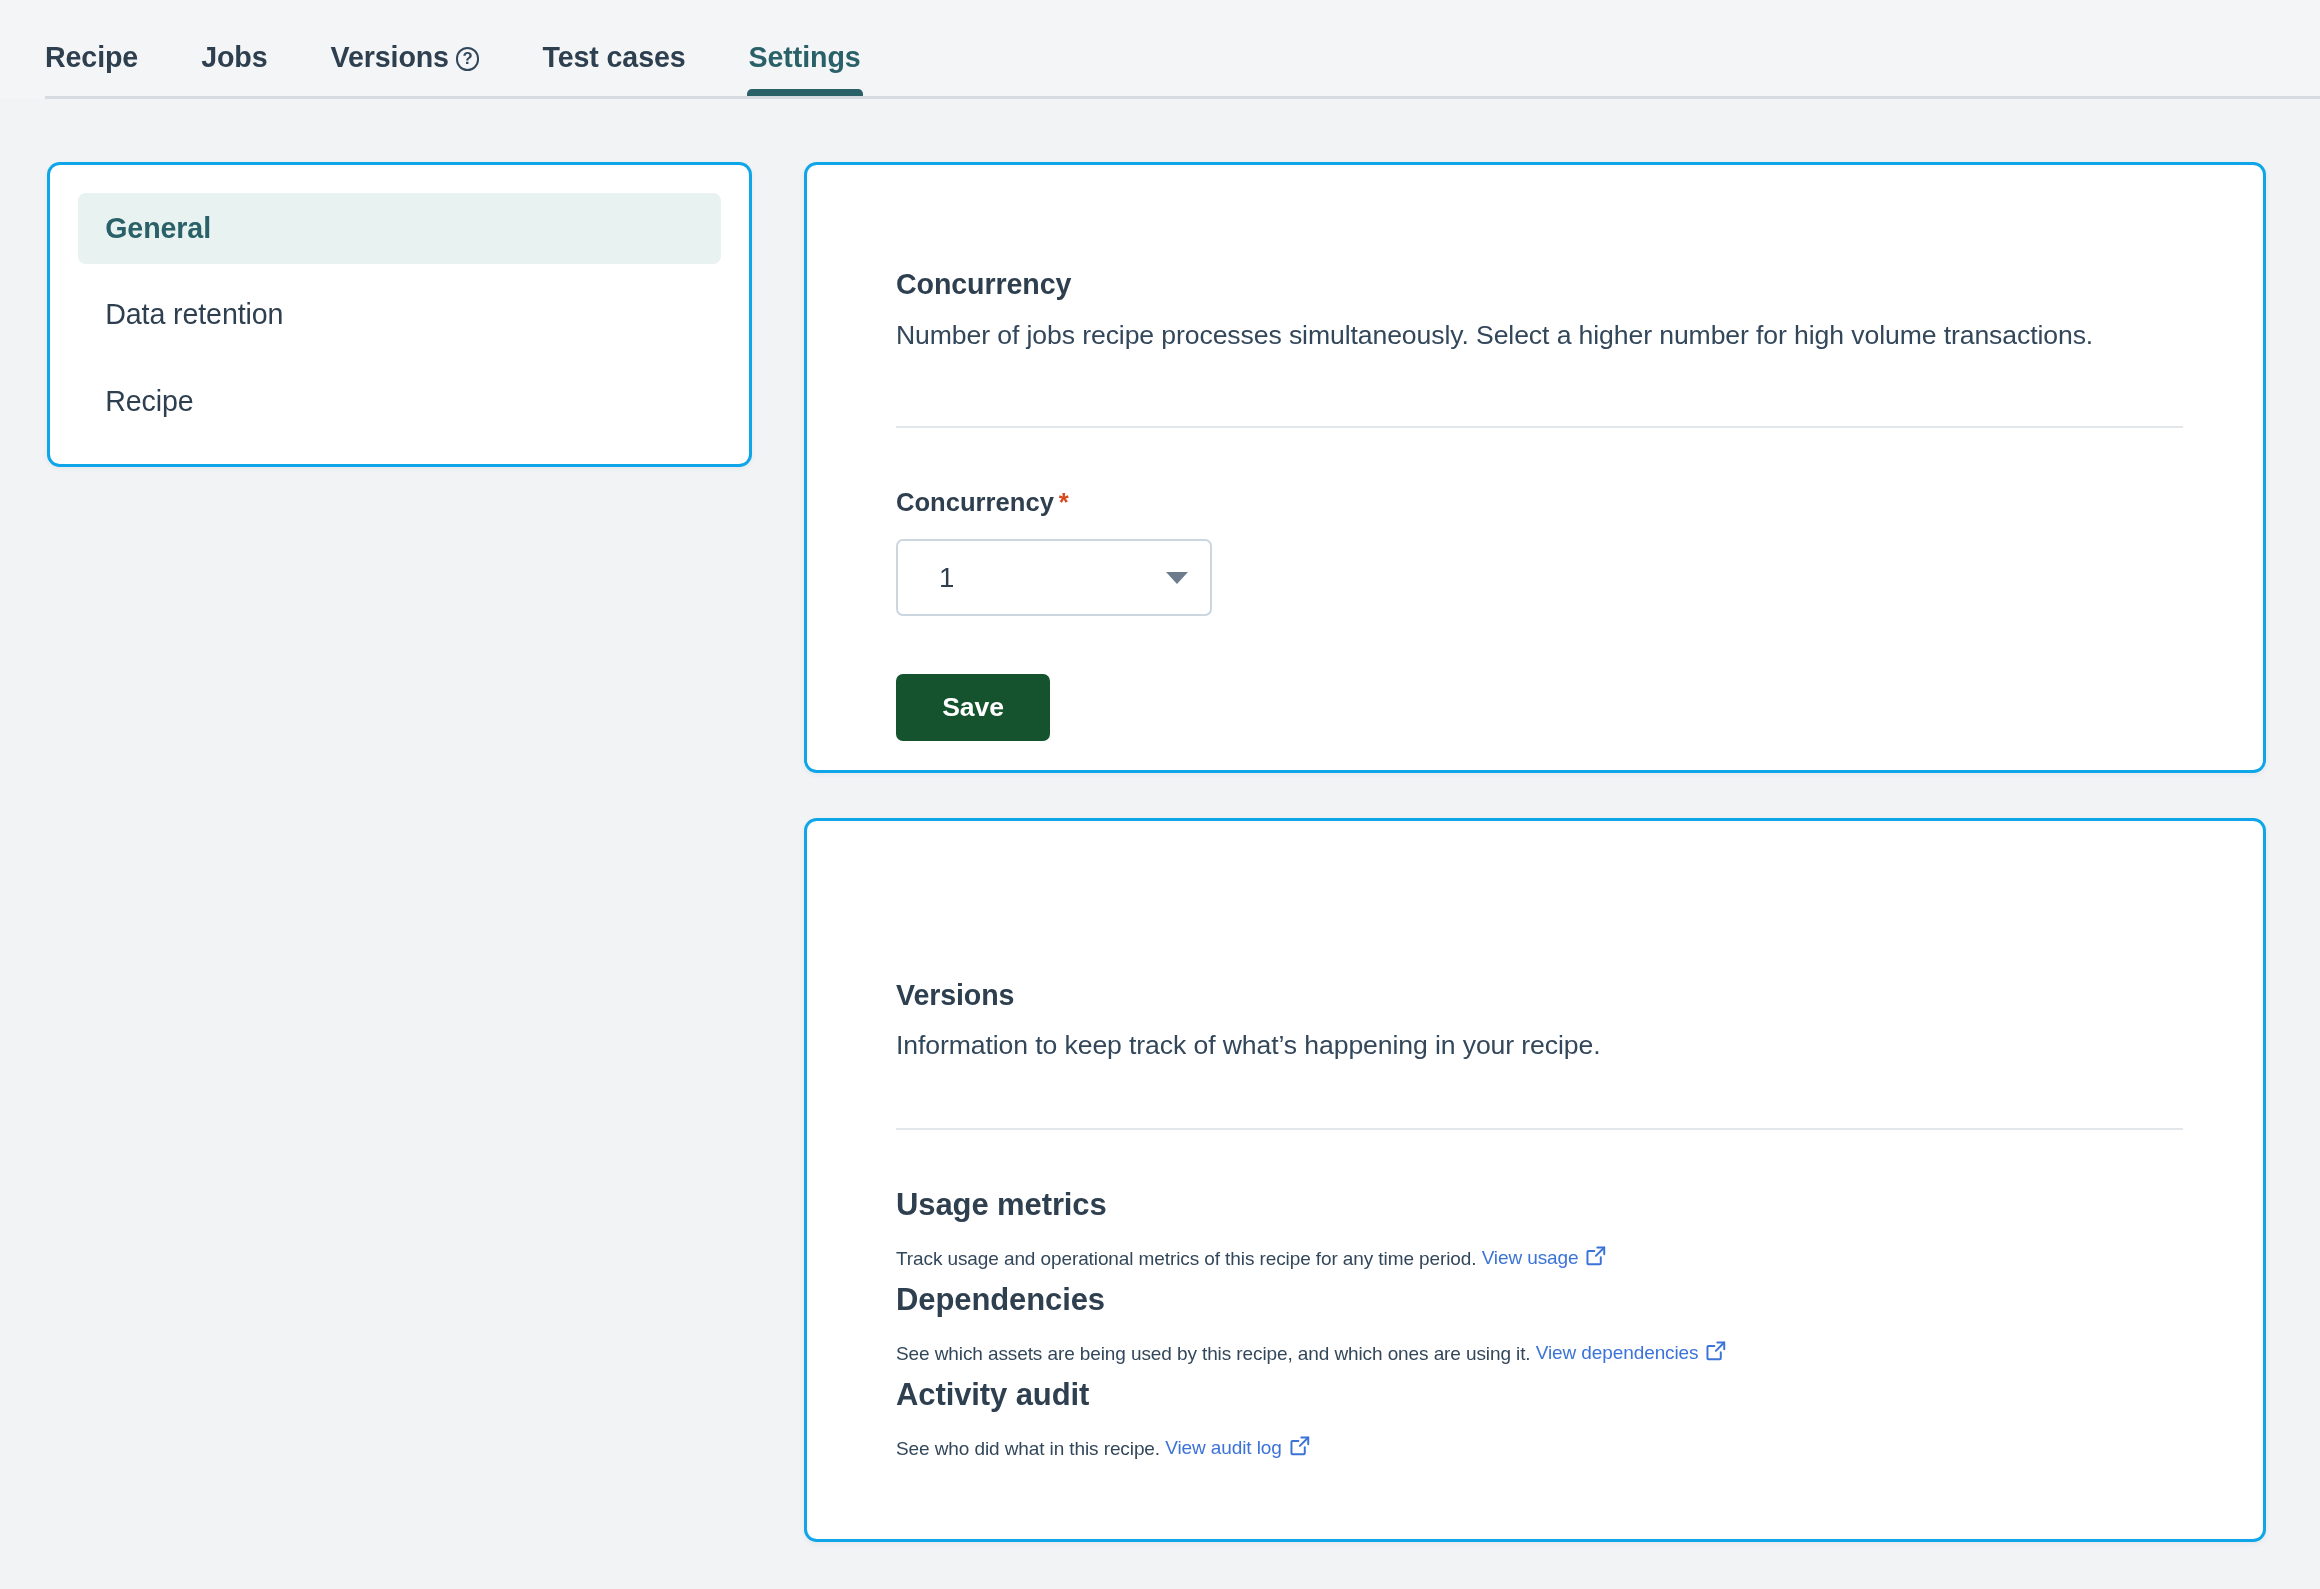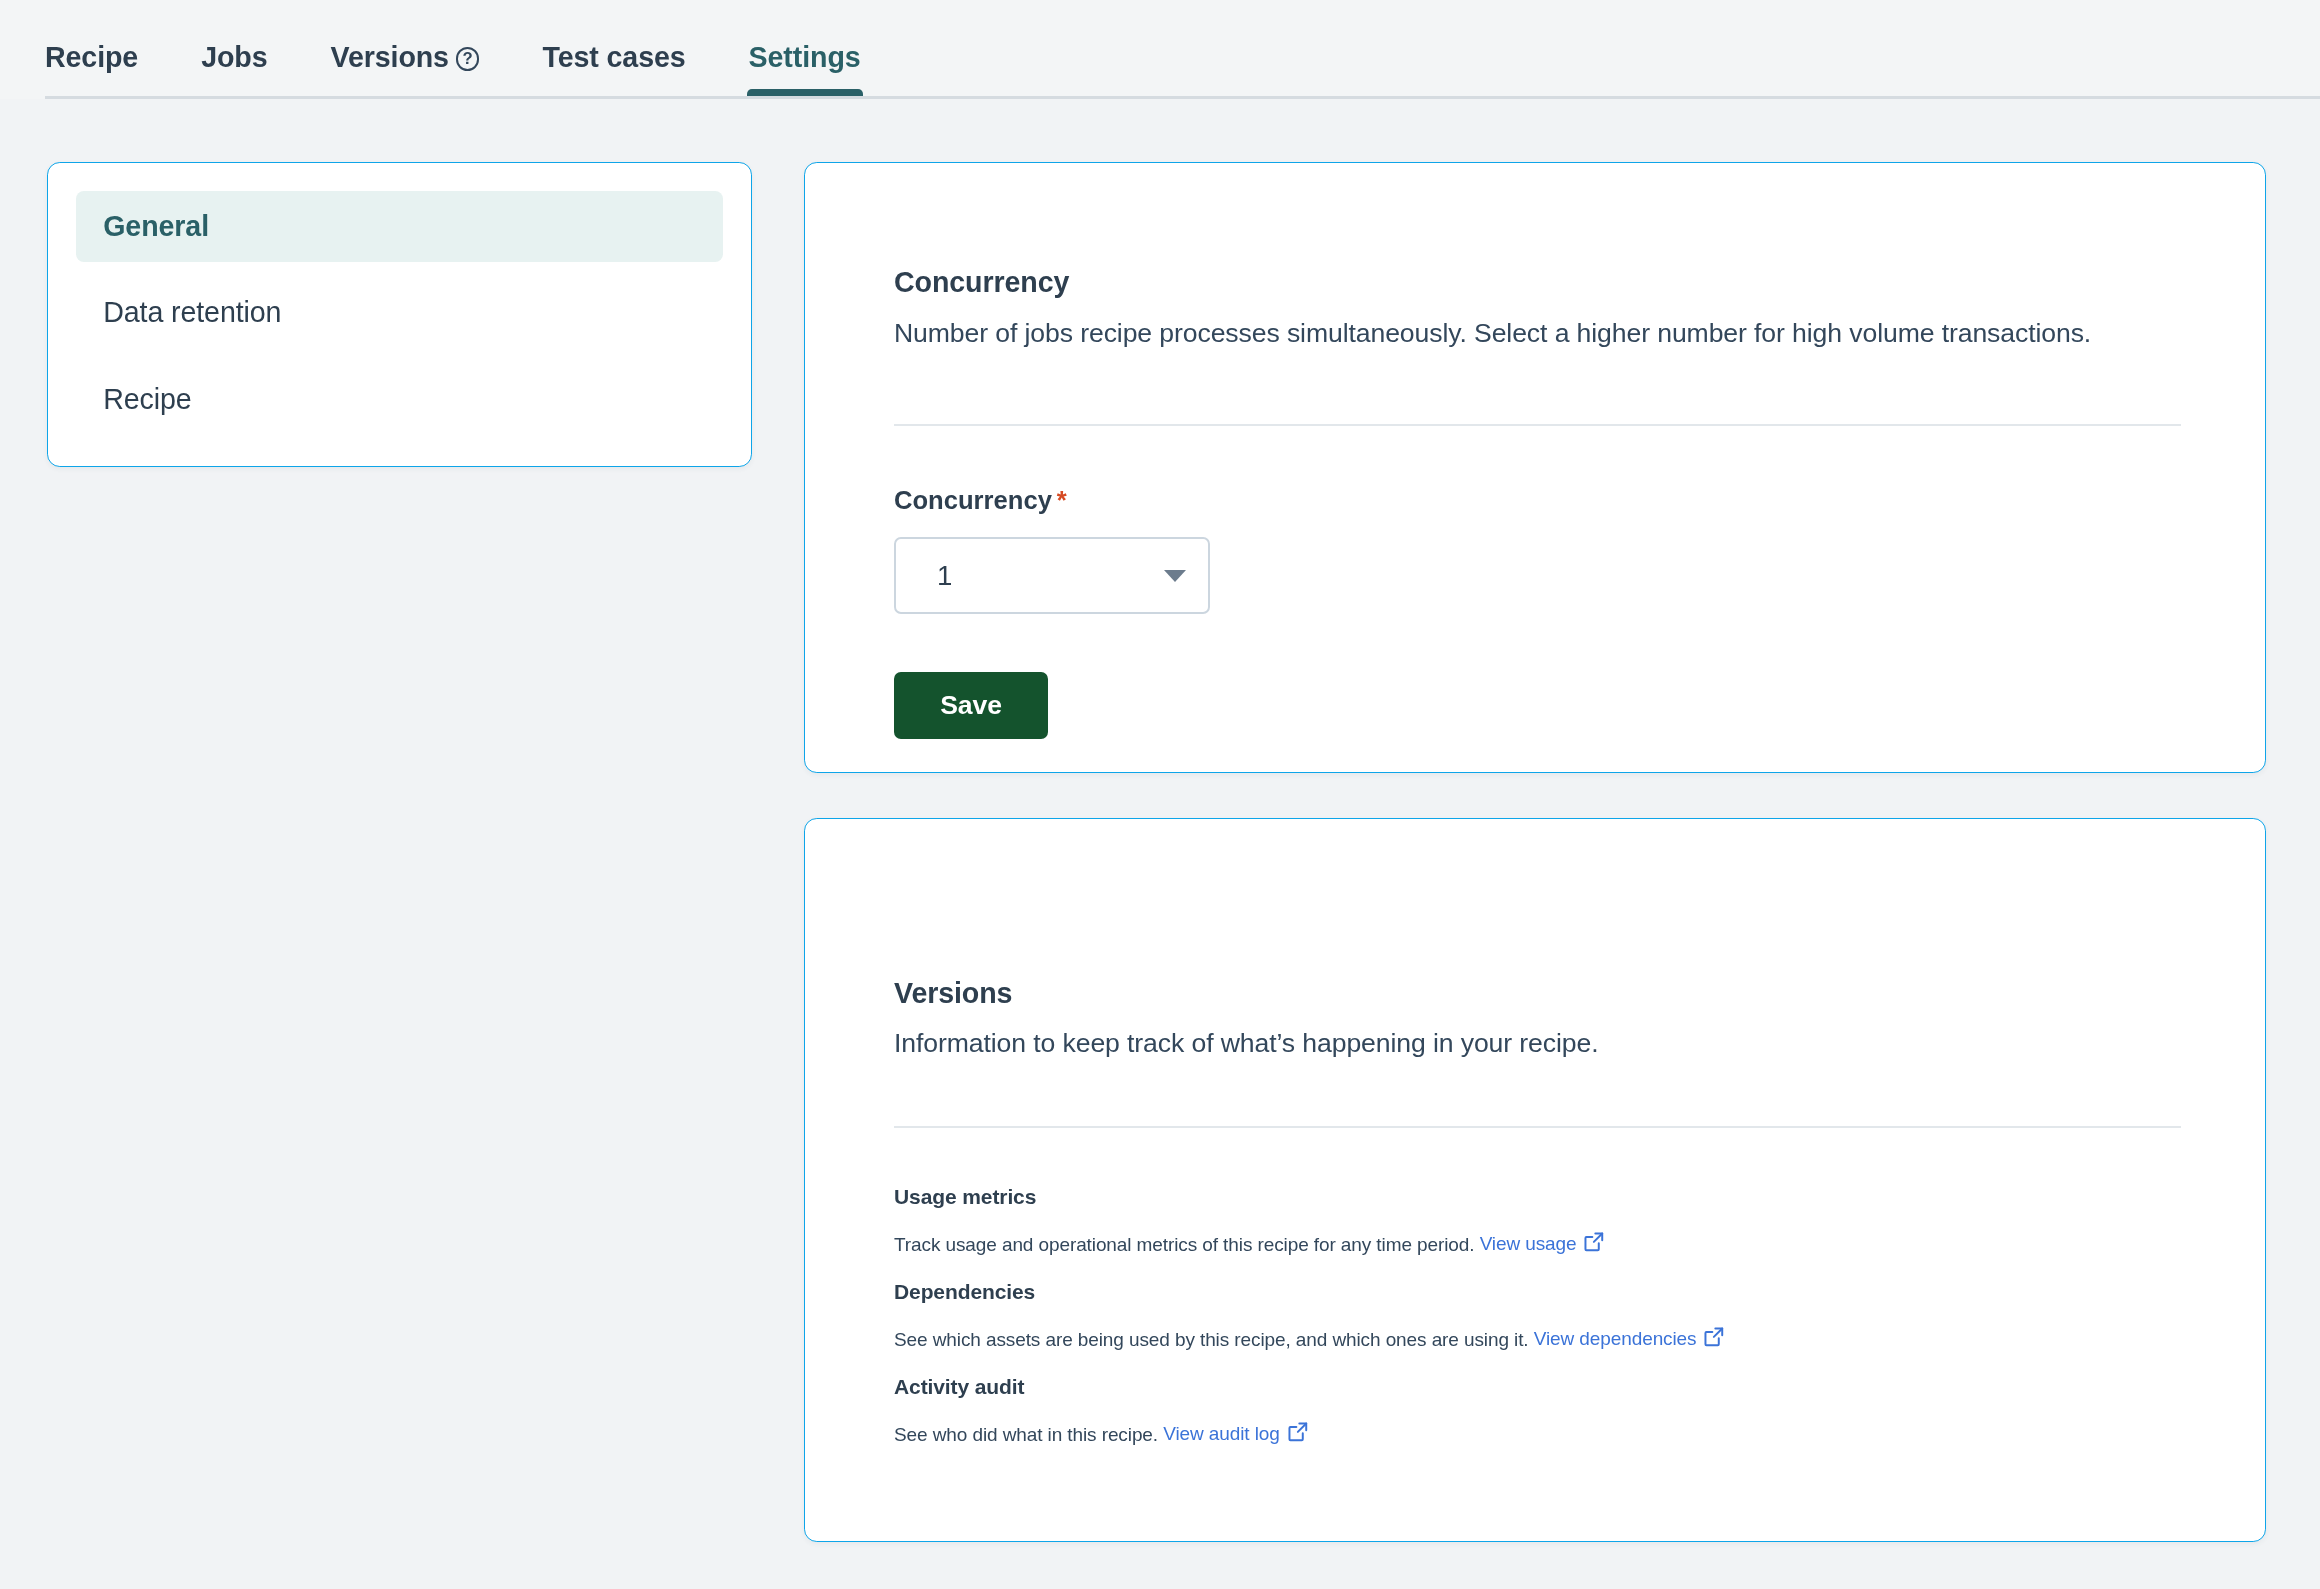--- a/index.html
+++ b/index.html
@@ -78,21 +78,21 @@
   #content {
     position: absolute;
     left: 0; top: 99px;
     width: 2321px;
     height: 1491px;
   }
 
   .card {
     position: absolute;
     background: #ffffff;
-    border: 1px solid #0ea5e9;
+    border: 3px solid #0ea5e9;
     border-radius: 12.8px;
     box-shadow: 0 2px 4.9px rgba(45,62,80,0.06);
   }
 
   
   #sidebar-card {
     left: 47px; top: 63px;
     width: 705px;
     height: 305px;
     padding: 27.6px 27.6px;
@@ -191,21 +191,21 @@
     letter-spacing: -0.1px;
   }
 
   
   #resources-title { position: absolute; left: 89px; top: 158px; }
   #resources-desc  { position: absolute; left: 89px; top: 207px; }
   #resources-hr    { position: absolute; left: 89px; top: 307px; width: 1287px; }
 
   .res-block { position: absolute; left: 89px; }
   .res-heading {
-    font-size: 21px;
+    font-size: 31px;
     font-weight: bold;
     color: #2e3f4f;
     letter-spacing: -0.1px;
   }
   .res-text {
     margin-top: 19.7px;
     font-size: 19px;
     color: #33475b;
     letter-spacing: -0.1px;
     line-height: 1.25;

